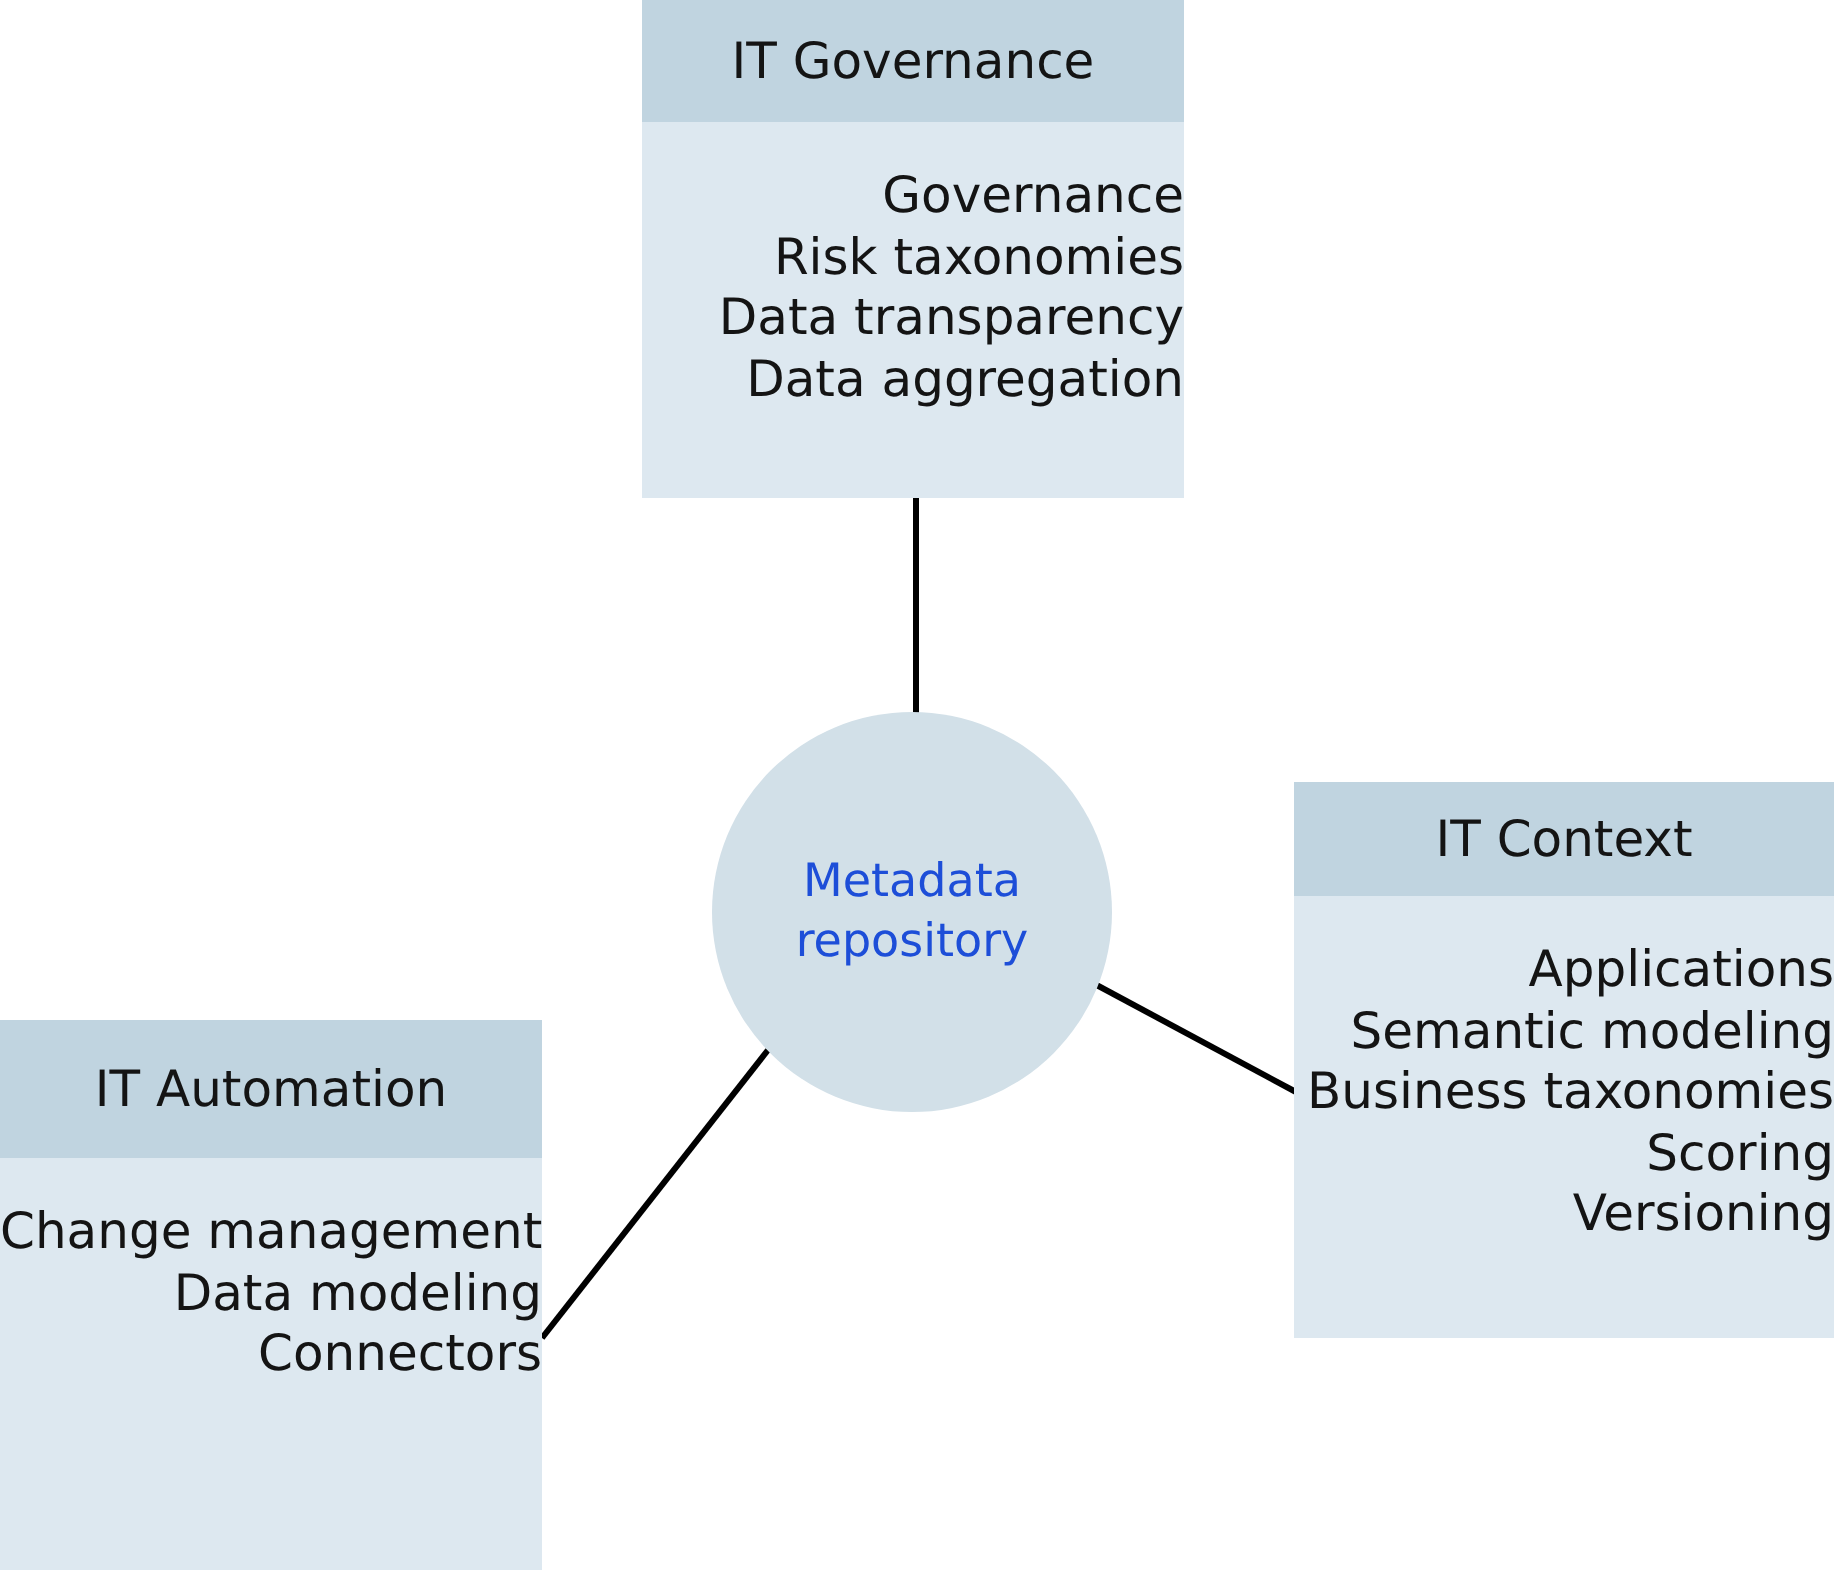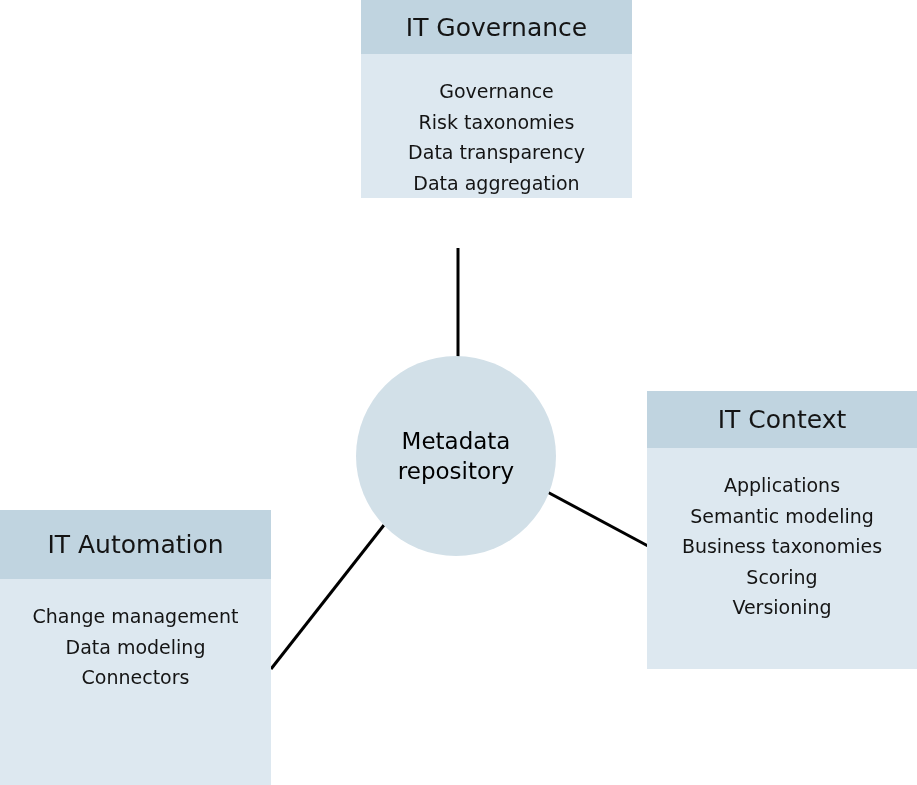--- a/index.html
+++ b/index.html
@@ -40,38 +40,37 @@
     text-align: center;
     font-size: 25px;
     line-height: 1.0;
     color: #141414;
     display: flex;
     align-items: center;
     justify-content: center;
   }
   .node-body {
     flex: 1;
-    text-align: center;
-    font-size: 19px;
+    text-align: right;
+    font-size: 25px;
     line-height: 30.5px;
     color: #141414;
     padding-top: 22px;
   }
   .node-body .item {
     display: block;
     white-space: nowrap;
   }
 
   
   #node-governance {
     left: 321px;
     top: 0px;
     width: 271px;
-    height: 198px;
-    margin-left: 40px;
+    height: 249px;
   }
   #node-governance .node-header { height: 61px; }
 
   
   #node-context {
     left: 647px;
     top: 391px;
     width: 270px;
     height: 278px;
   }
@@ -96,21 +95,21 @@
     border-radius: 50%;
     background: #d2e0e8;
     display: flex;
     align-items: center;
     justify-content: center;
     text-align: center;
   }
   #center-circle .circle-text {
     font-size: 23px;
     line-height: 30px;
-    color: #000000;
+    color: #1d4ed8;
   }
   #center-circle .circle-text .line { display: block; }
 </style>
 </head>
 <body>
 
 <div id="diagram-canvas">
 
   <svg class="connector-layer" viewBox="0 0 917 785" width="917" height="785" xmlns="http://www.w3.org/2000/svg">
     <line x1="458" y1="248" x2="458" y2="360" stroke="#000000" stroke-width="3"></line>

